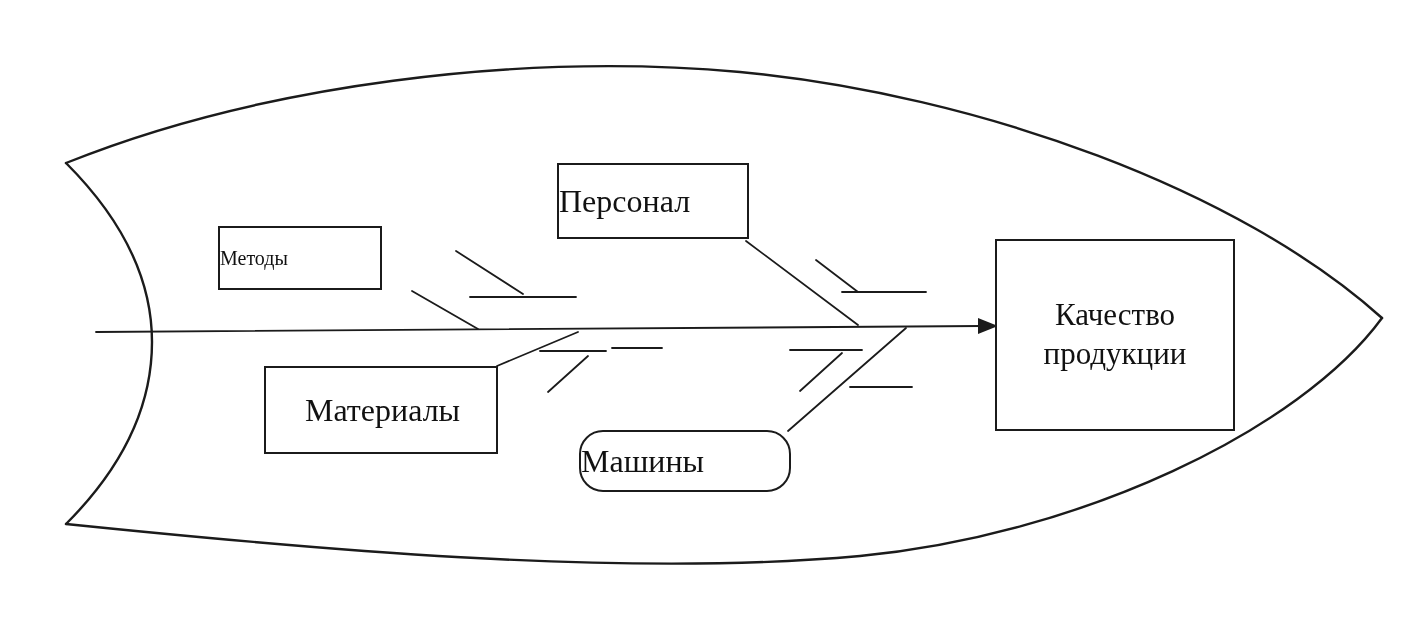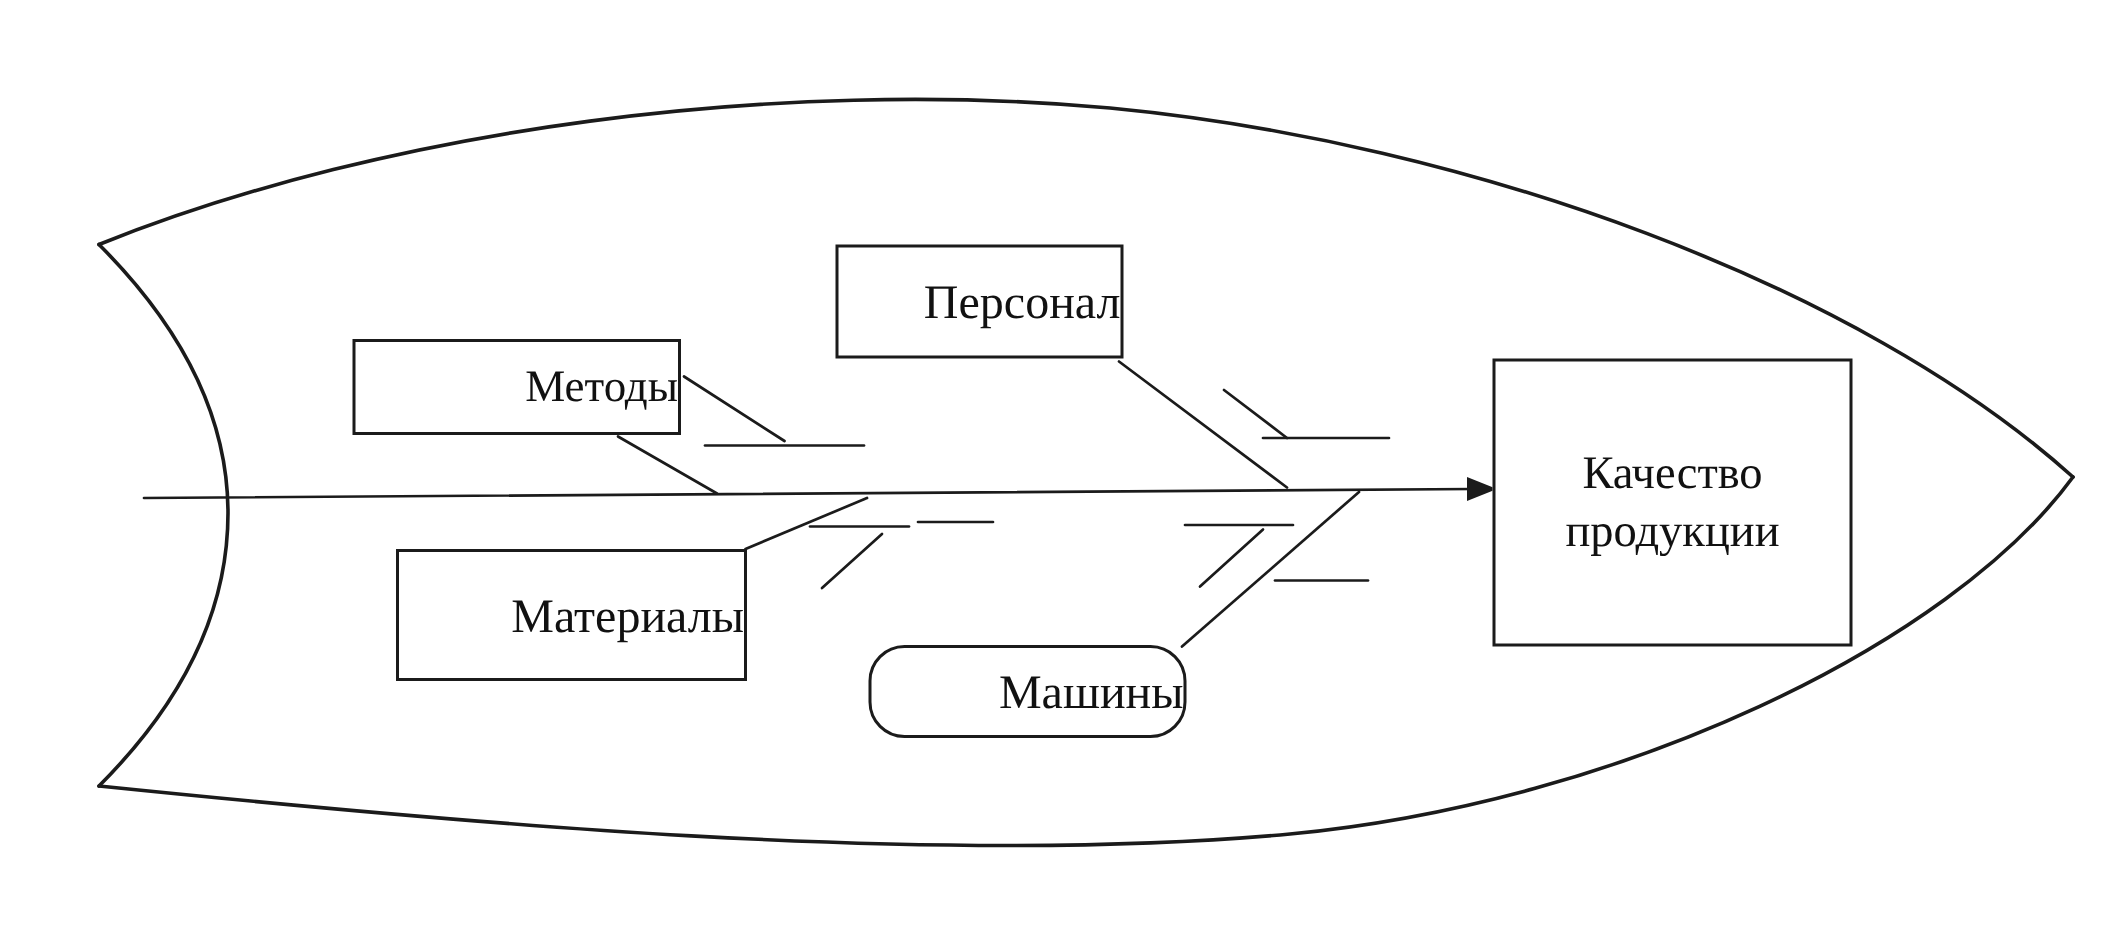--- a/index.html
+++ b/index.html
@@ -35,27 +35,27 @@
   .arrow-head {
     fill: #1b1b1b;
     stroke: none;
   }
   .label-box {
     position: absolute;
     background: #ffffff;
     border: 2px solid #1b1b1b;
     display: flex;
     align-items: center;
-    justify-content: flex-end;
+    justify-content: flex-start;
     text-align: center;
     color: #111111;
     box-sizing: border-box;
     line-height: 1.25;
   }
-  .label-methods   { left: 235px; top: 226px; width: 219px; height: 64px;  font-size: 30px; }
+  .label-methods   { left: 218px; top: 226px; width: 164px; height: 64px;  font-size: 20px; }
   .label-personnel { left: 557px; top: 163px; width: 192px; height: 76px;  font-size: 32px; }
   .label-materials { left: 264px; top: 366px; width: 234px; height: 88px;  font-size: 32px; padding-left: 39px; }
   .label-machines  { left: 579px; top: 430px; width: 212px; height: 62px;  font-size: 32px; border-radius: 24px; }
   .label-effect    { left: 995px; top: 239px; width: 240px; height: 192px; font-size: 31px; padding: 0 18px; }
 </style>
 </head>
 <body>
 
 <div class="canvas">
 

